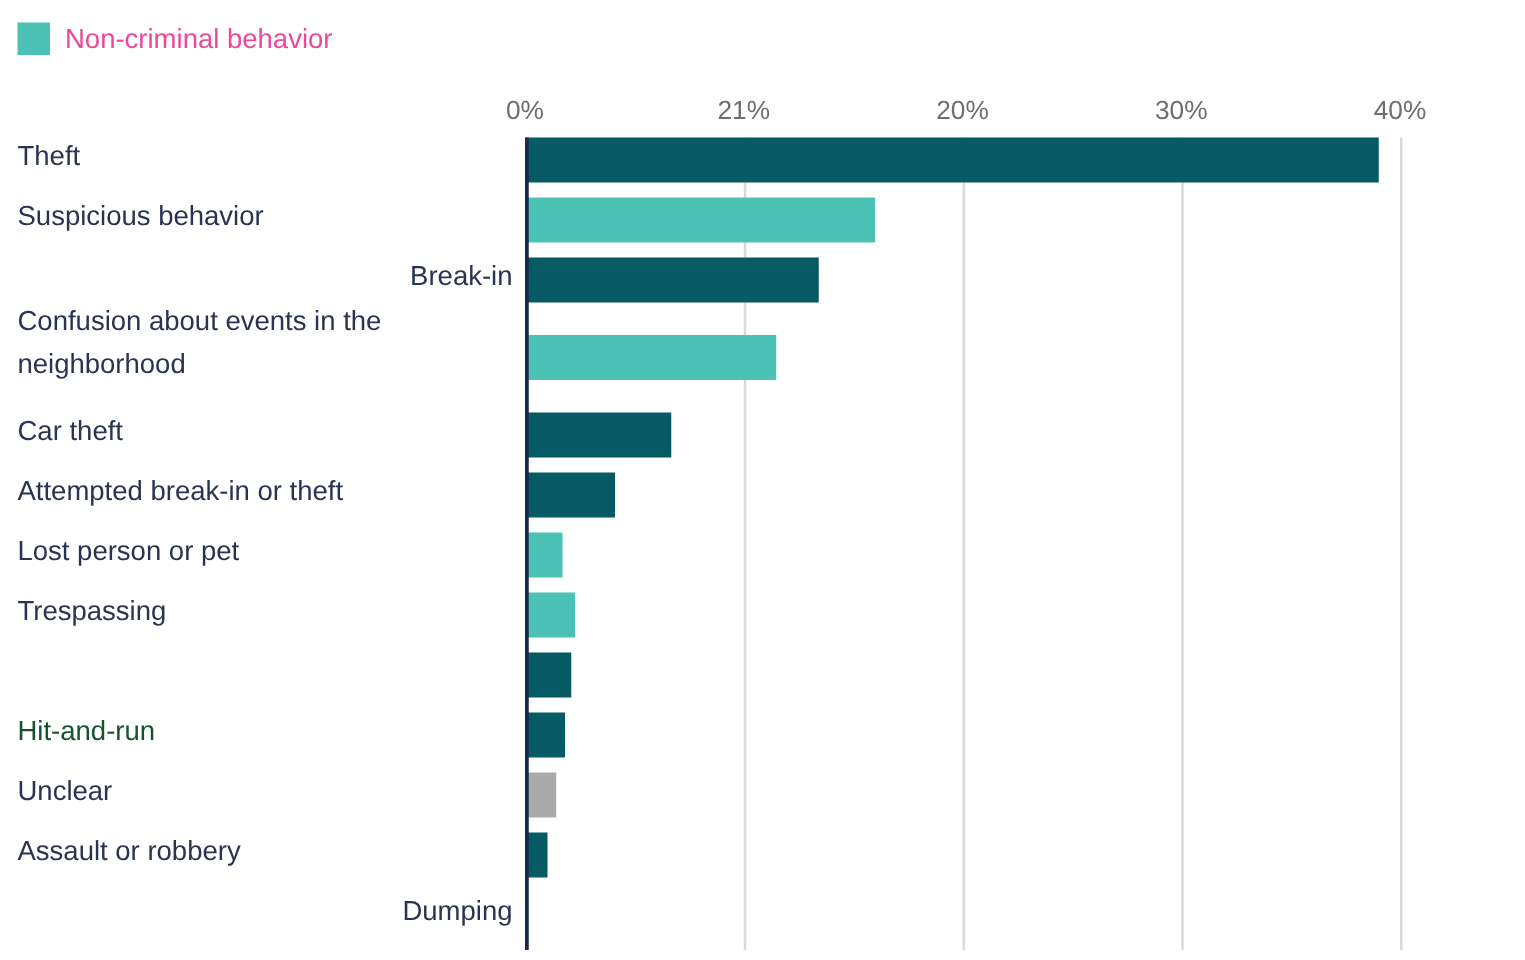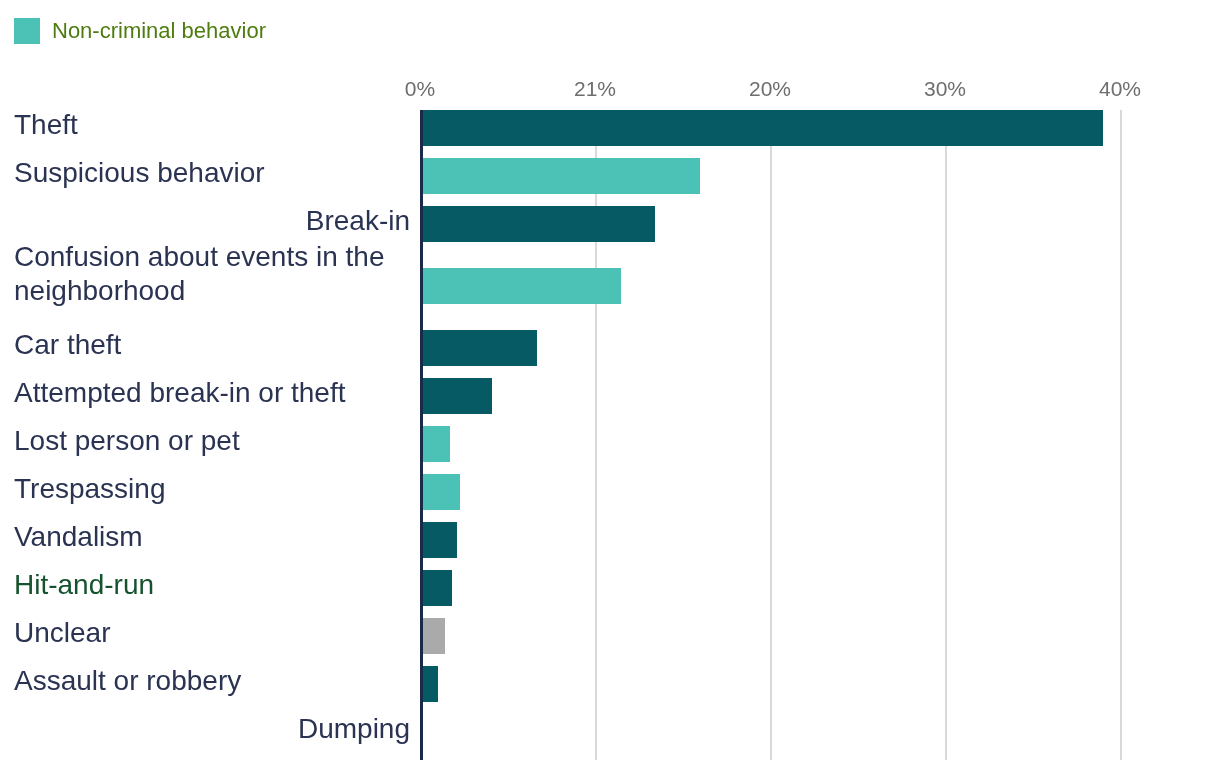--- a/index.html
+++ b/index.html
@@ -105,32 +105,32 @@
     position: absolute;
     left: 0;
     top: 110px;
     width: 410px;
     height: 650px;
   }
   .cat-label {
     position: absolute;
     left: 14px;
     width: 396px;
-    font-size: 28px;
+    font-size: 22px;
     line-height: 34px;
     color: #2b3352;
     text-align: left;
   }
 </style>
 </head>
 <body>
 
 <div id="legend">
   <span class="swatch" style="background: rgb(75, 194, 181);"></span>
-  <span class="legend-label" style="color: #4d7c0f; text-align: right;">Non-criminal behavior</span>
+  <span class="legend-label" style="color: #ec4899; text-align: right;">Non-criminal behavior</span>
 </div>
 
 <div id="chart">
 
   <div id="x-axis-labels">
       <span class="x-tick" style="left: 420px;">0%</span>
       <span class="x-tick" style="left: 595px;">21%</span>
       <span class="x-tick" style="left: 770px;">20%</span>
       <span class="x-tick" style="left: 945px;">30%</span>
       <span class="x-tick" style="left: 1120px;">40%</span>
@@ -160,20 +160,19 @@
 
   <div id="cat-labels">
       <div class="cat-label" style="top: -2px; color: rgb(43, 51, 82);">Theft</div>
       <div class="cat-label" style="top: 46px; color: rgb(43, 51, 82);">Suspicious behavior</div>
       <div class="cat-label" style="top: 94px; color: rgb(43, 51, 82); text-align: right;">Break-in</div>
       <div class="cat-label" style="top: 130px; color: rgb(43, 51, 82);">Confusion about events in the neighborhood</div>
       <div class="cat-label" style="top: 218px; color: rgb(43, 51, 82);">Car theft</div>
       <div class="cat-label" style="top: 266px; color: rgb(43, 51, 82);">Attempted break-in or theft</div>
       <div class="cat-label" style="top: 314px; color: rgb(43, 51, 82);">Lost person or pet</div>
       <div class="cat-label" style="top: 362px; color: rgb(43, 51, 82);">Trespassing</div>
-      <div class="cat-label" style="top: 410px; color: rgb(43, 51, 82);">Vandalism</div>
       <div class="cat-label" style="top: 458px; color: #14532d;">Hit-and-run</div>
       <div class="cat-label" style="top: 554px; color: rgb(43, 51, 82);">Assault or robbery</div>
       <div class="cat-label" style="top: 506px; color: rgb(43, 51, 82);">Unclear</div>
       <div class="cat-label" style="top: 602px; color: rgb(43, 51, 82); text-align: right;">Dumping</div>
     </div>
 
 </div>
 
 </body></html>

